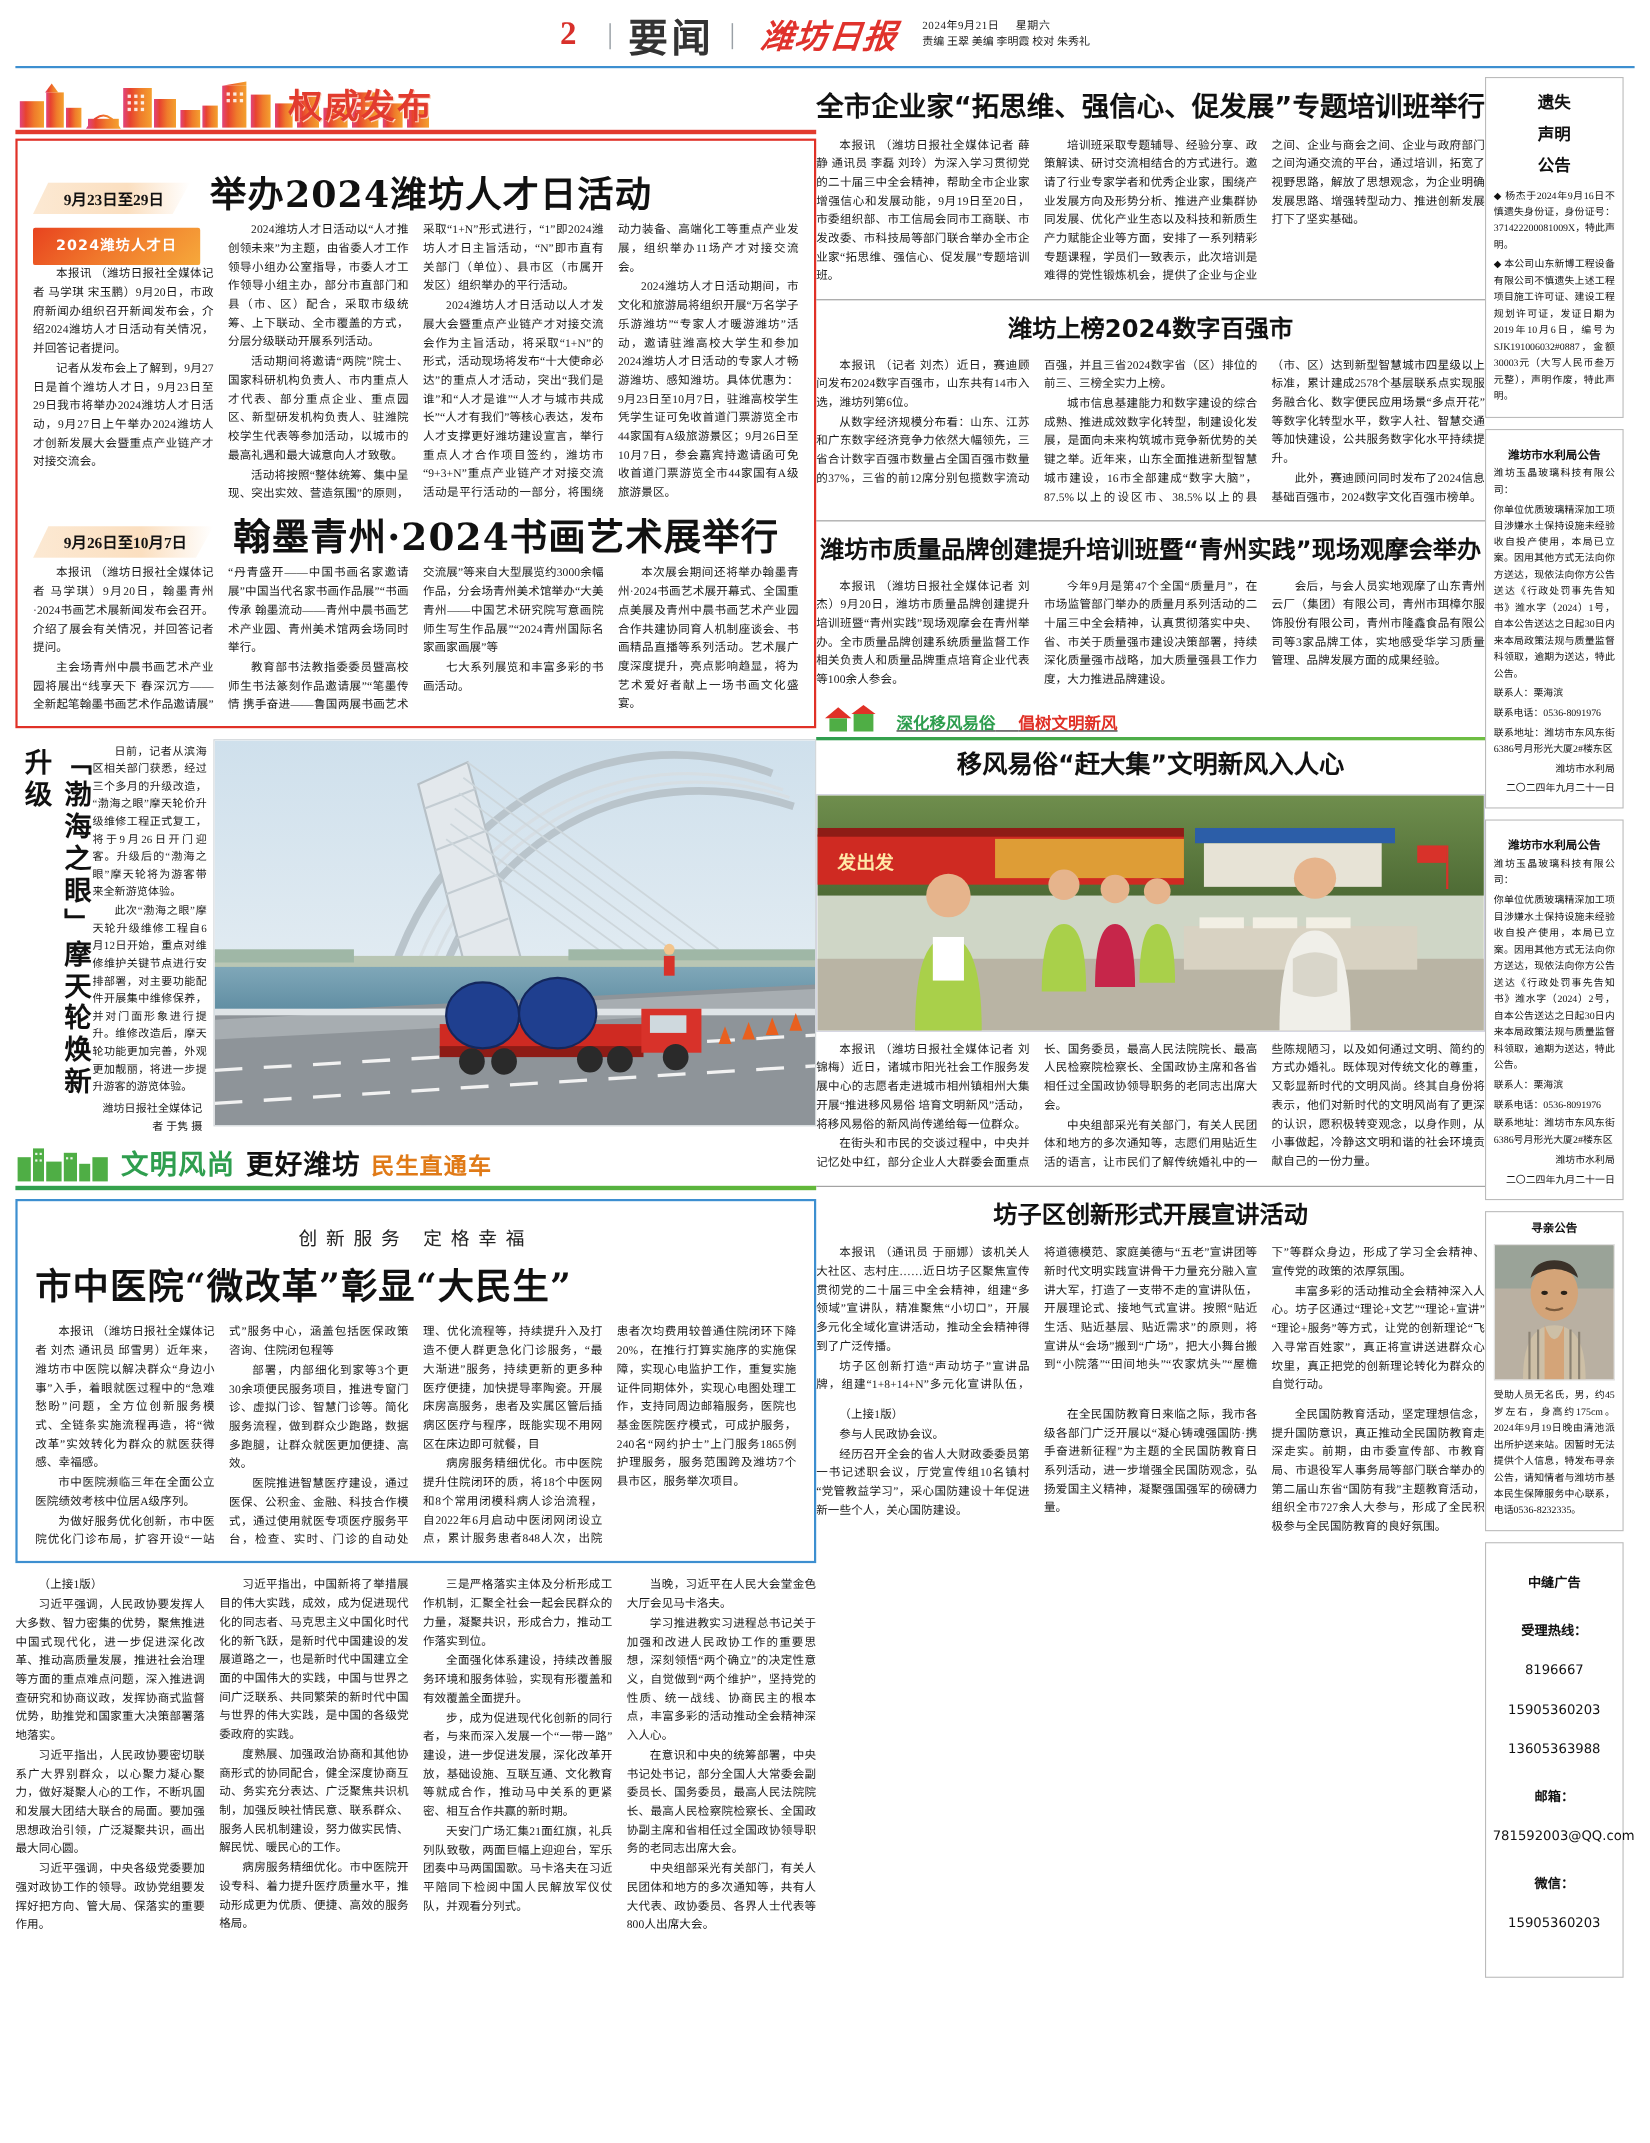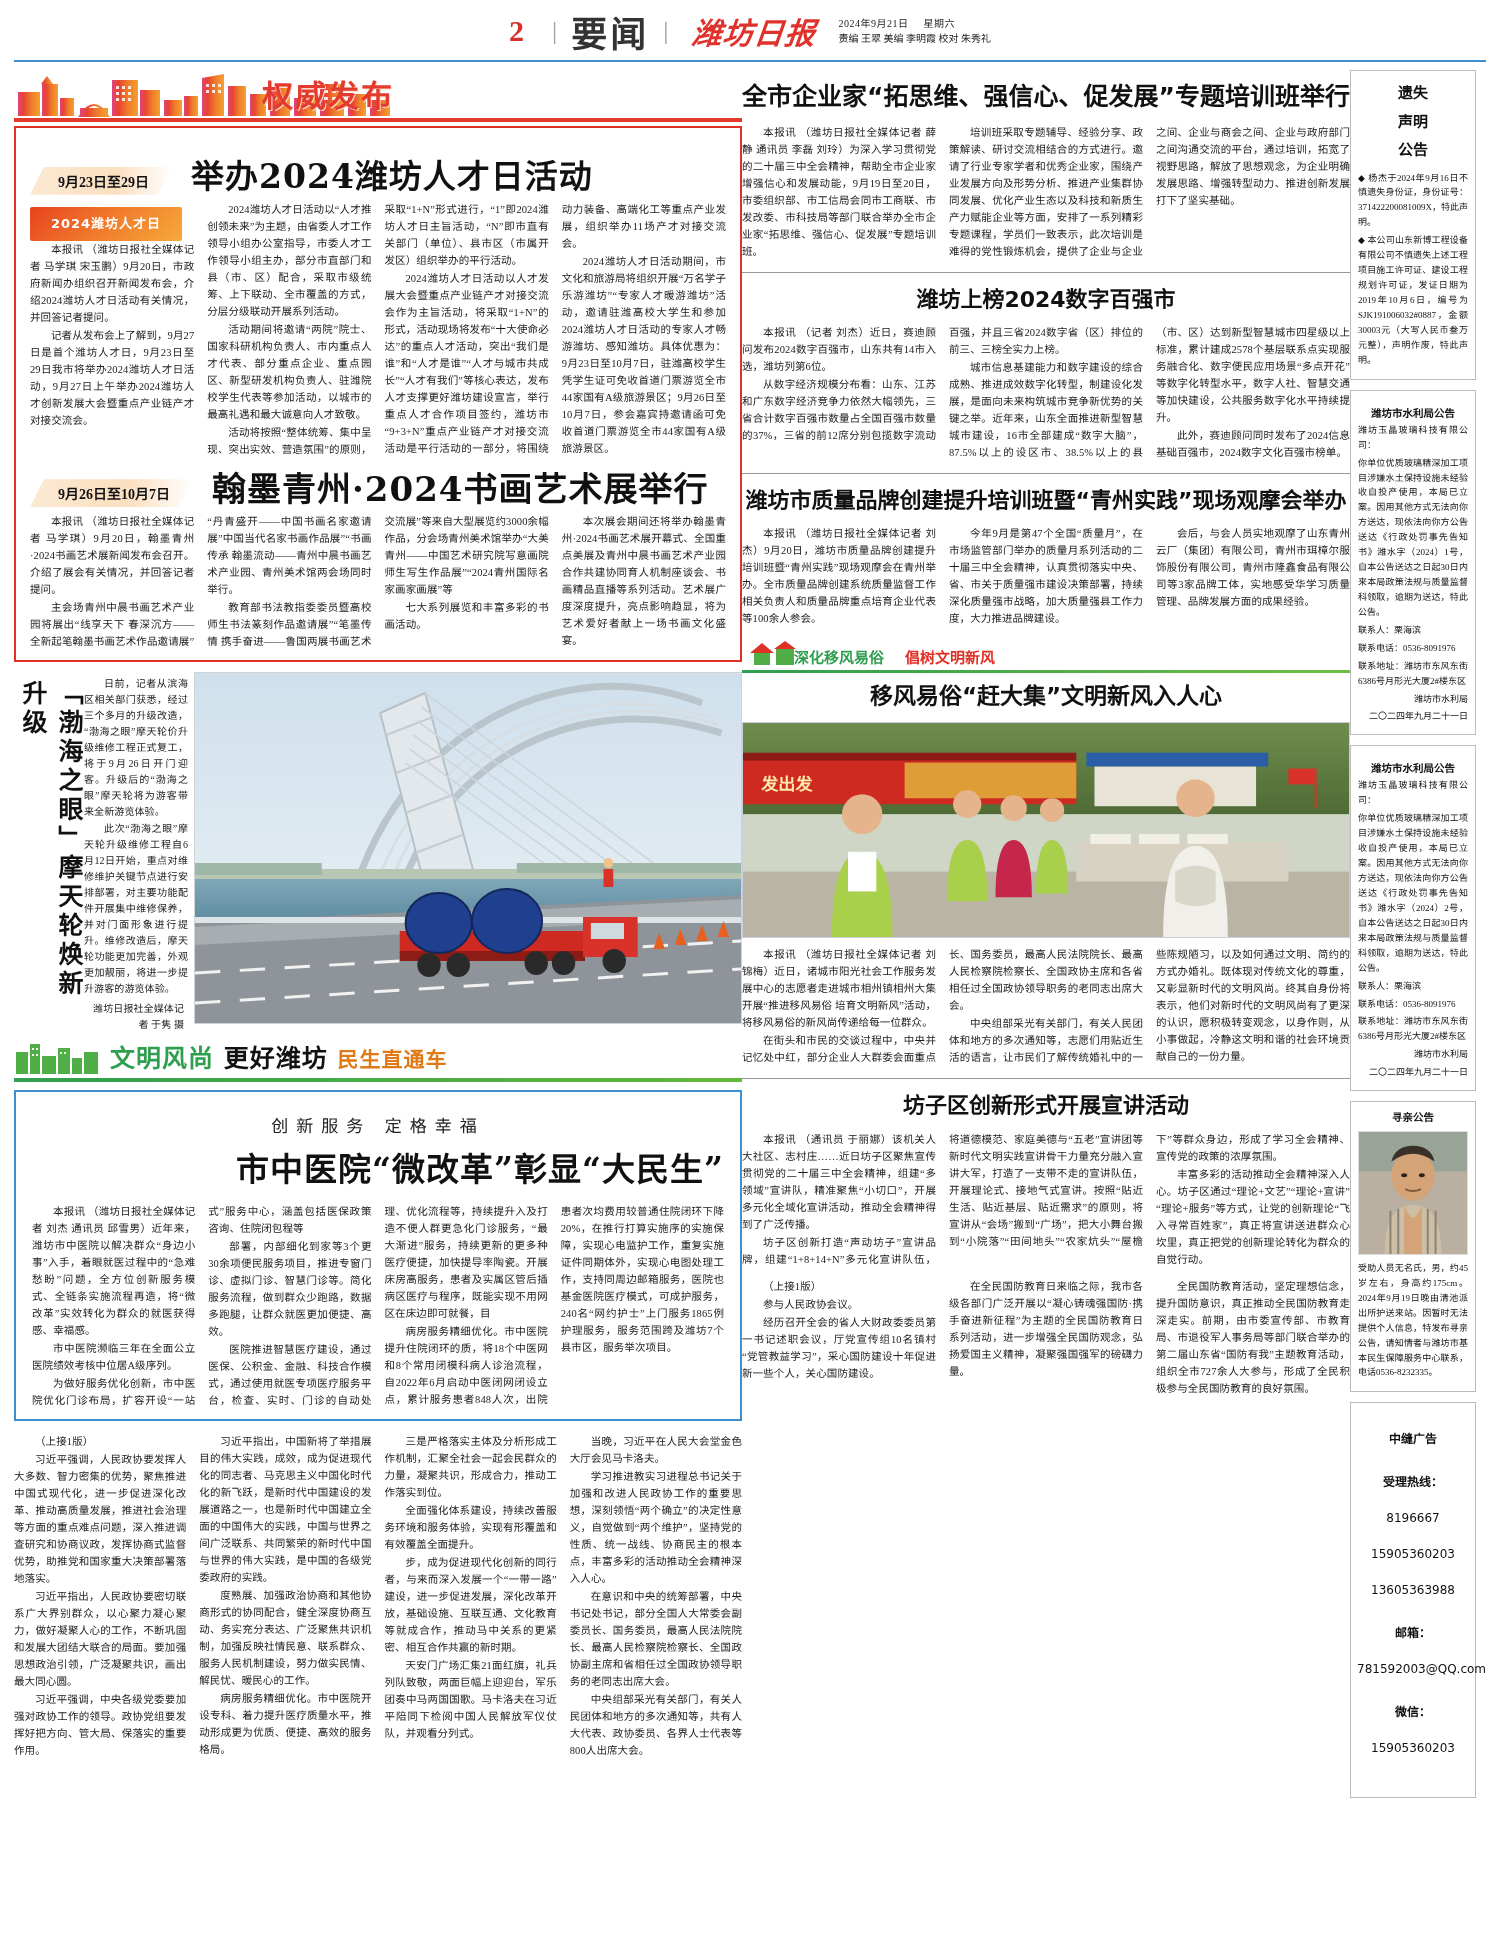--- a/index.html
+++ b/index.html
@@ -149,21 +149,21 @@
   }
   .gb-text .g { color:#2f9e4f; }
   .gb-text .k { color:#111; }
   .gb-text .o { color:#e07a17; }
 
   
   .bluebox { border:2px solid #3d8fd0; padding:20px 16px 10px; margin-top:8px; }
   .kicker { text-align:center; font-size:17px; letter-spacing:8px; color:#222; font-weight:normal;
             font-family:"DejaVu Sans",sans-serif; margin-bottom:4px;}
   .bigtitle {
-    text-align:right; font-size:33px; font-weight:bold; letter-spacing:1px;
+    text-align:left; font-size:33px; font-weight:bold; letter-spacing:1px;
     font-family:"DejaVu Serif","Liberation Serif",serif; margin:6px 0 12px;
   }
 
   
   .bottom-block { margin-top:12px; }
 
   
   .clsbox { border:1px solid #bbb; padding:8px 7px; margin-bottom:10px; background:#fff; }
   .cls-title {
     text-align:center; font-size:15px; font-weight:bold; line-height:1.9;
@@ -184,22 +184,22 @@
   .ad-col .ad-h { font-size:12px; font-weight:bold; margin:16px 0 26px;
                   font-family:"DejaVu Sans",sans-serif; }
   .ad-col .ad-l { font-size:12px; font-weight:bold; margin:26px 0 22px;
                   font-family:"DejaVu Sans",sans-serif; }
   .ad-col .ad-n { font-size:12px; margin:22px 0; font-family:"DejaVu Sans",sans-serif; }
 
   
   .ev-banner { position:relative; height:38px; margin:8px 0 4px; }
   .ev-rule { position:absolute; left:0; right:0; bottom:0; height:3px;
     background:linear-gradient(90deg,#2f9e4f,#6fbe43); }
-  .ev-text { position:absolute; left:52px; bottom:6px; font-size:15px; font-weight:bold;
-             font-family:"DejaVu Sans",sans-serif; }
+  .ev-text { position:absolute; left:73px; bottom:6px; font-size:15px; font-weight:bold;
+             font-family:"DejaVu Sans",sans-serif;text-decoration:underline; }
   .ev-text .a { color:#2f9e4f; } .ev-text .b { color:#e03127; }
   .ev-title { text-align:center; font-size:23px; font-weight:bold; line-height:1.35;
               font-family:"DejaVu Sans",sans-serif; margin:8px 0 10px; }
   .ev-photo { width:100%; height:216px; border:1px solid #ccd; overflow:hidden; position:relative; }
 
   svg { display:block; }
 </style>
 </head>
 <body>
 

